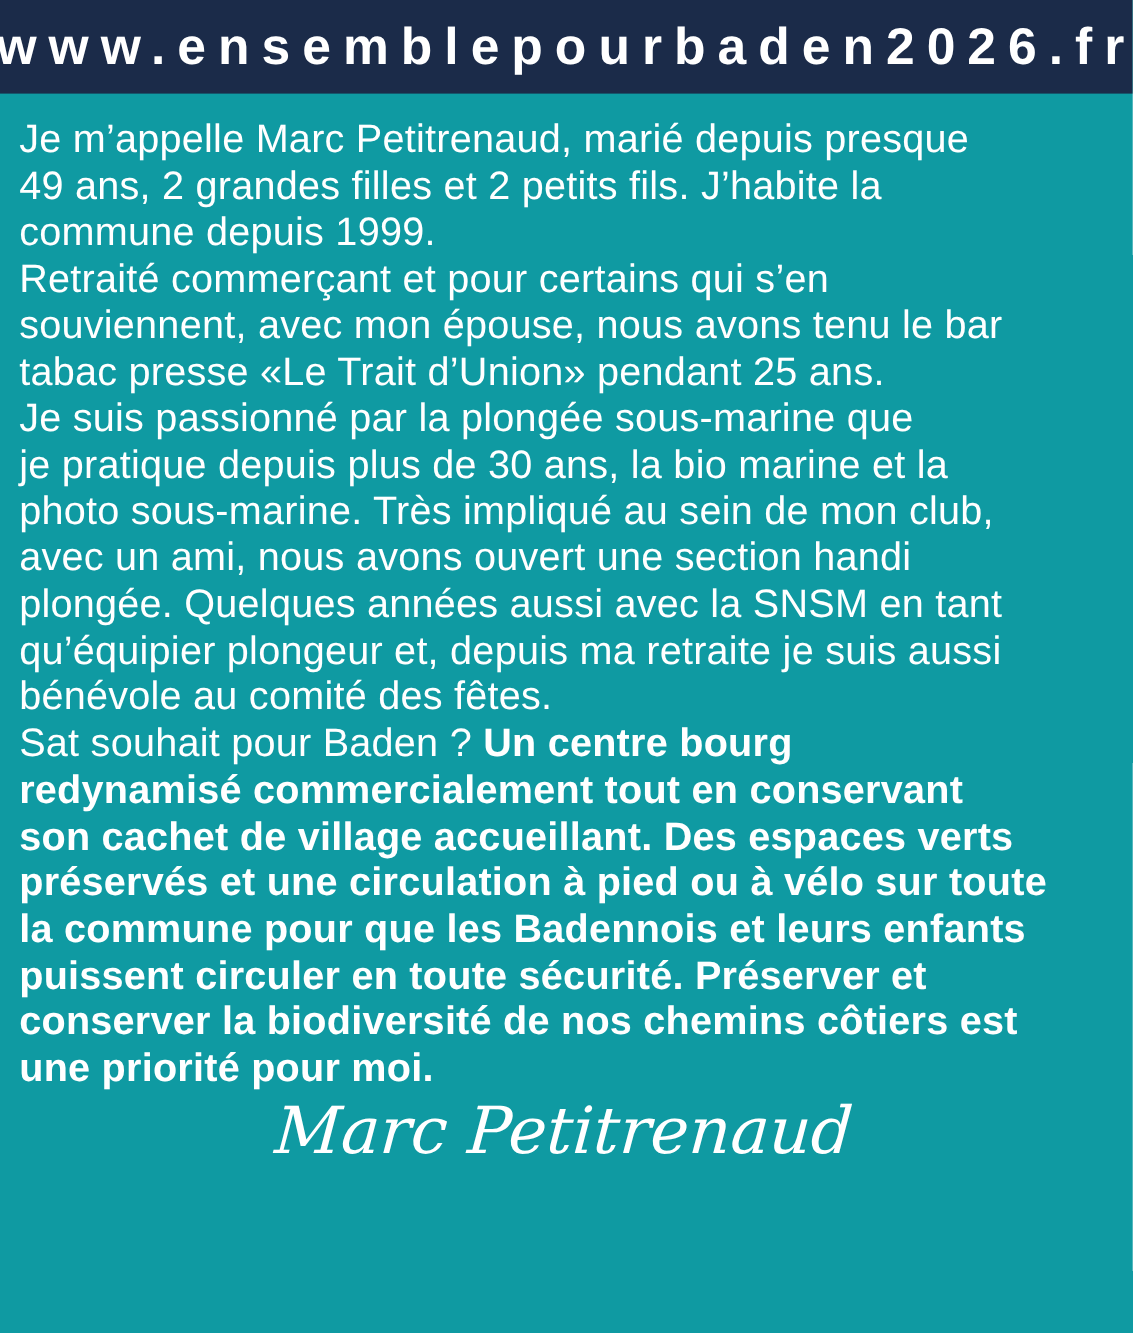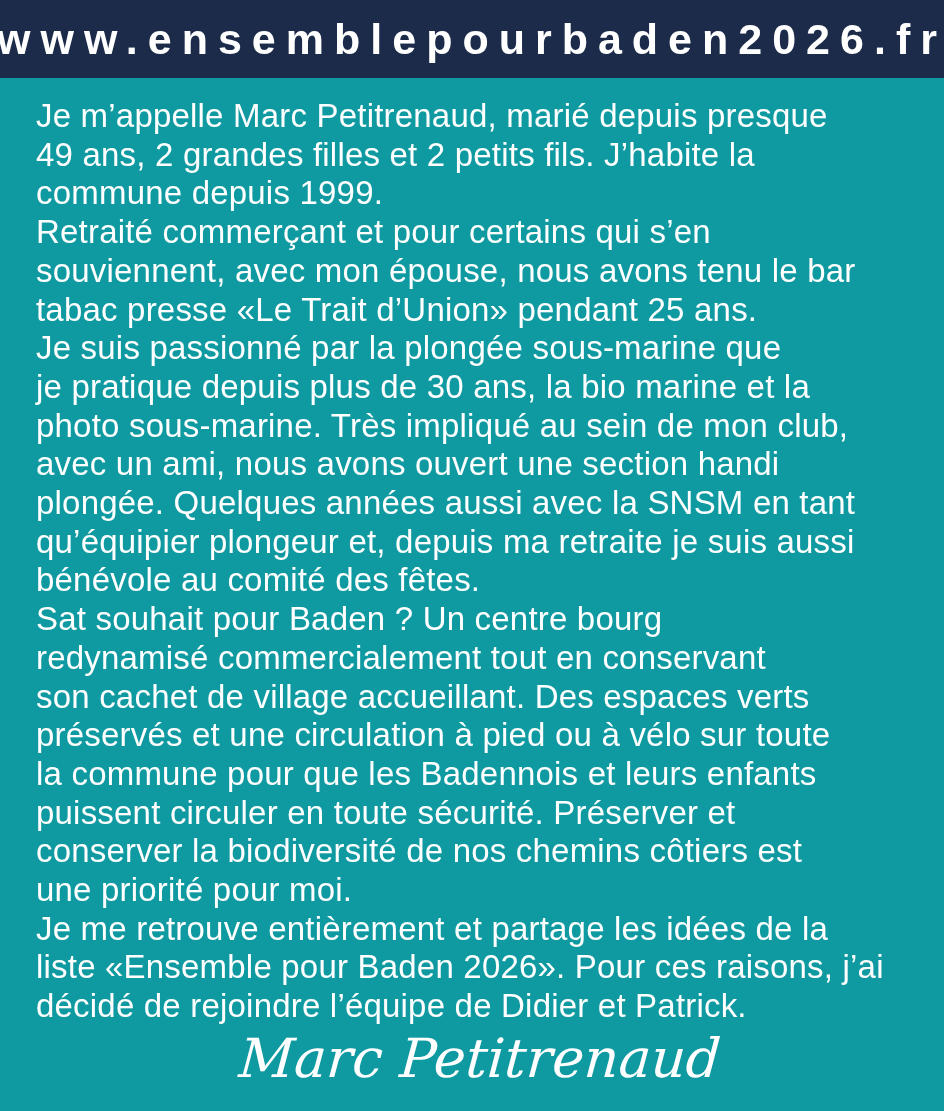--- a/index.html
+++ b/index.html
@@ -28,31 +28,31 @@
   }
   .url{
     color:var(--text);
     font-weight:bold;
     font-size:43px;
     letter-spacing:10px;
     white-space:nowrap;
   }
   .content{
     flex:1 1 auto;
-    padding:19px 20px 0 36px;
+    padding:19px 20px 0 16px;
     color:var(--text);
   }
   .content p{
     margin:0;
     font-size:33px;
     line-height:38.7px;
     letter-spacing:0.2px;
     white-space:pre-line;
   }
-  .bold{font-weight:normal;}
+  .bold{font-weight:bold;}
   .signature{
     margin-top:4px;
     text-align:center;
     color:var(--text);
     font-family:"DejaVu Serif",serif;
     font-style:italic;
     font-size:54px;
     line-height:58px;
     transform:skewX(-4deg);
   }
@@ -86,21 +86,18 @@
 
     <p><span>Sat souhait pour Baden ? </span><span class="bold">Un centre bourg
 redynamisé commercialement tout en conservant
 son cachet de village accueillant. Des espaces verts
 préservés et une circulation à pied ou à vélo sur toute
 la commune pour que les Badennois et leurs enfants
 puissent circuler en toute sécurité. Préserver et
 conserver la biodiversité de nos chemins côtiers est
 une priorité pour moi.</span></p>
 
-    <p>Je me retrouve entièrement et partage les idées de la
-liste «Ensemble pour Baden 2026». Pour ces raisons, j’ai
-décidé de rejoindre l’équipe de Didier et Patrick.</p>
 
     <div class="signature">Marc Petitrenaud</div>
 
   </main>
 
 </div>
 
 </body></html>

